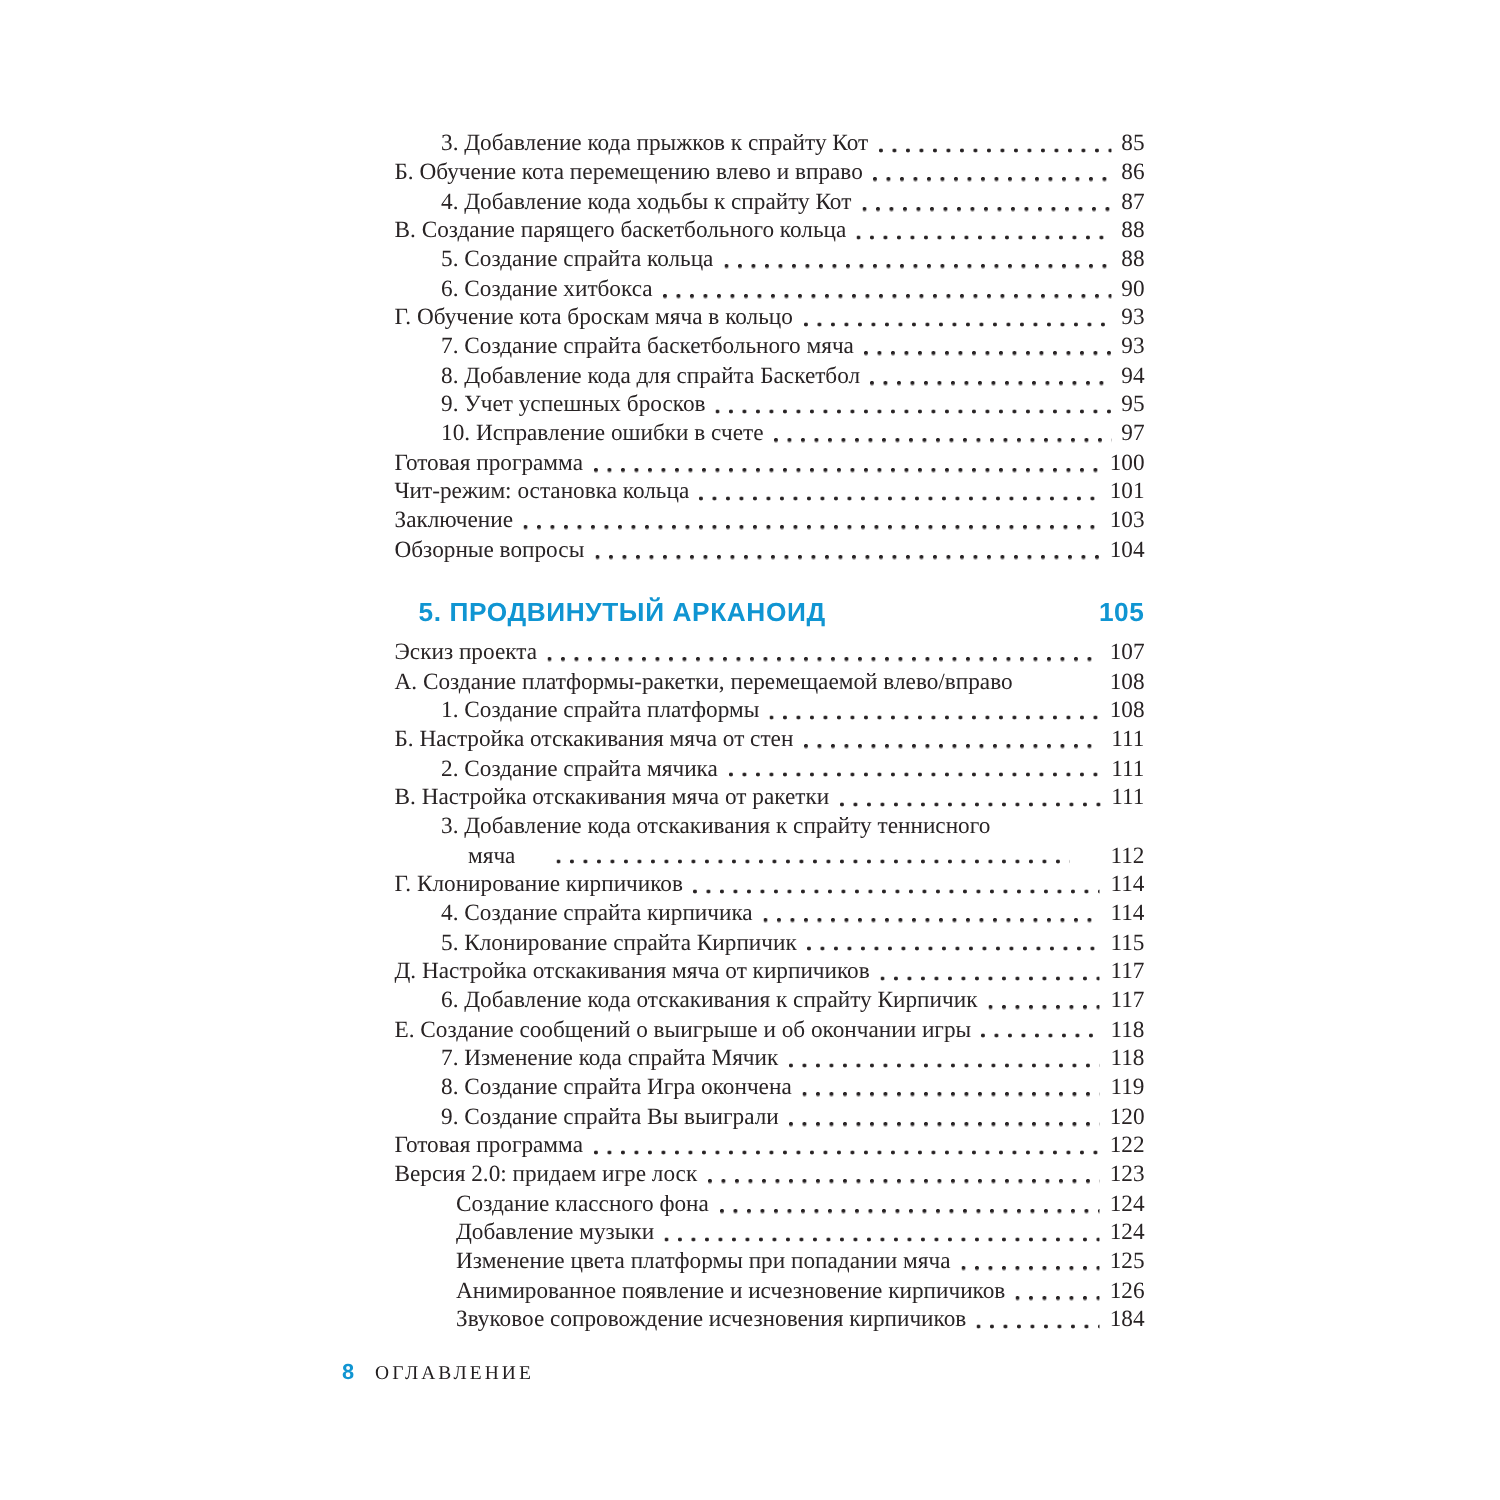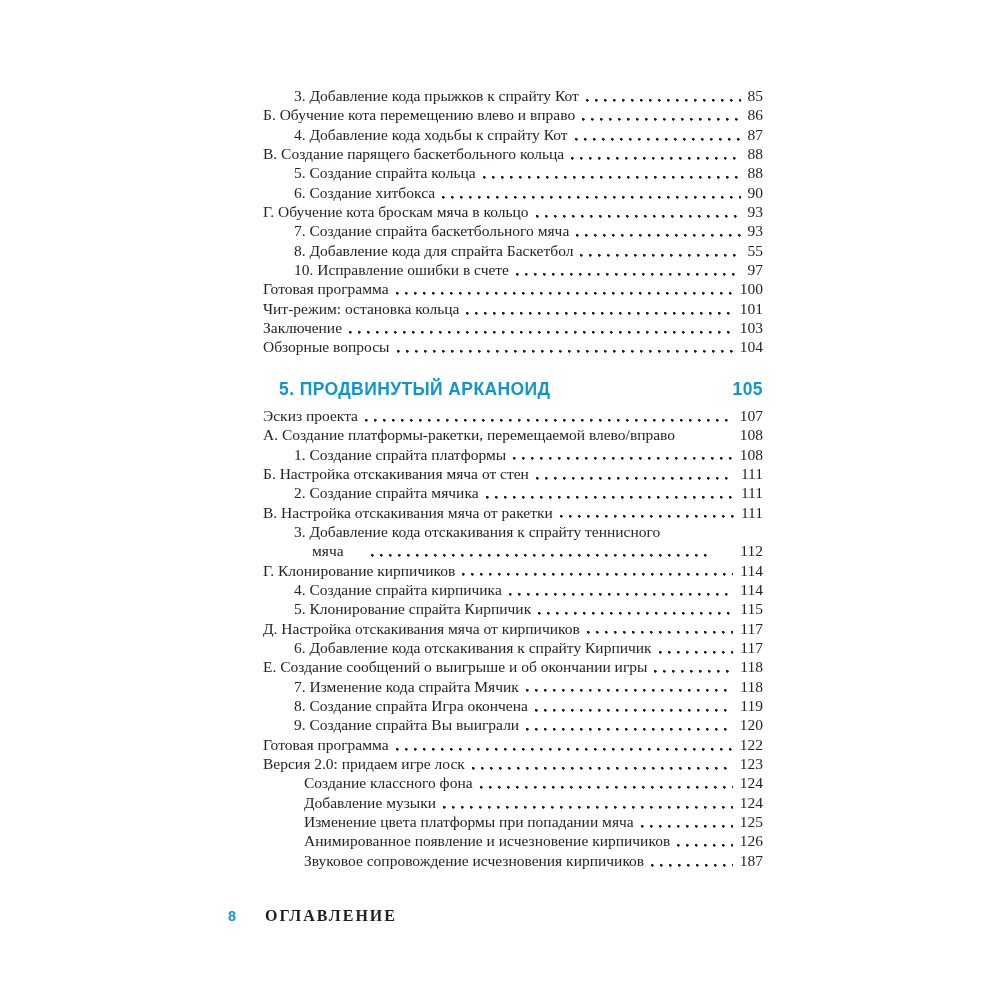--- a/index.html
+++ b/index.html
@@ -63,24 +63,24 @@
     display: flex;
     align-items: center;
   }
   .footer-num {
     font-family: "Liberation Sans", "DejaVu Sans", sans-serif;
     font-weight: 800;
     font-size: 14.5px;
     color: var(--accent, #1095d2);
   }
   .footer-label {
-    margin-left: 29px;
+    margin-left: 14px;
     font-family: "Liberation Serif", "DejaVu Serif", serif;
-    font-weight: bold;
-    font-size: 16px;
+    font-weight: normal;
+    font-size: 13px;
     letter-spacing: 2px;
     color: #211d1e;
   }
 </style>
 </head>
 <body>
 
 <div class="page">
 
   <main class="content">
@@ -121,21 +121,26 @@
     <span class="pg">93</span>
   </div>
         <div class="row ind1">
     <span class="lbl">7. Создание спрайта баскетбольного мяча</span>
     <span class="leader"></span>
     <span class="pg">93</span>
   </div>
         <div class="row ind1">
     <span class="lbl">8. Добавление кода для спрайта Баскетбол</span>
     <span class="leader"></span>
-    <span class="pg">55</span>
+    <span class="pg">94</span>
+  </div>
+        <div class="row ind1">
+    <span class="lbl">9. Учет успешных бросков</span>
+    <span class="leader"></span>
+    <span class="pg">95</span>
   </div>
         <div class="row ind1">
     <span class="lbl">10. Исправление ошибки в счете</span>
     <span class="leader"></span>
     <span class="pg">97</span>
   </div>
         <div class="row">
     <span class="lbl">Готовая программа</span>
     <span class="leader"></span>
     <span class="pg">100</span>
@@ -272,21 +277,21 @@
     <span class="pg">125</span>
   </div>
         <div class="row ind2">
     <span class="lbl">Анимированное появление и исчезновение кирпичиков</span>
     <span class="leader"></span>
     <span class="pg">126</span>
   </div>
         <div class="row ind2">
     <span class="lbl">Звуковое сопровождение исчезновения кирпичиков</span>
     <span class="leader"></span>
-    <span class="pg">187</span>
+    <span class="pg">184</span>
   </div>
       </section>
     </main>
 
   <footer class="footer">
     <span class="footer-num">8</span>
     <span class="footer-label">ОГЛАВЛЕНИЕ</span>
   </footer>
 
 </div>

